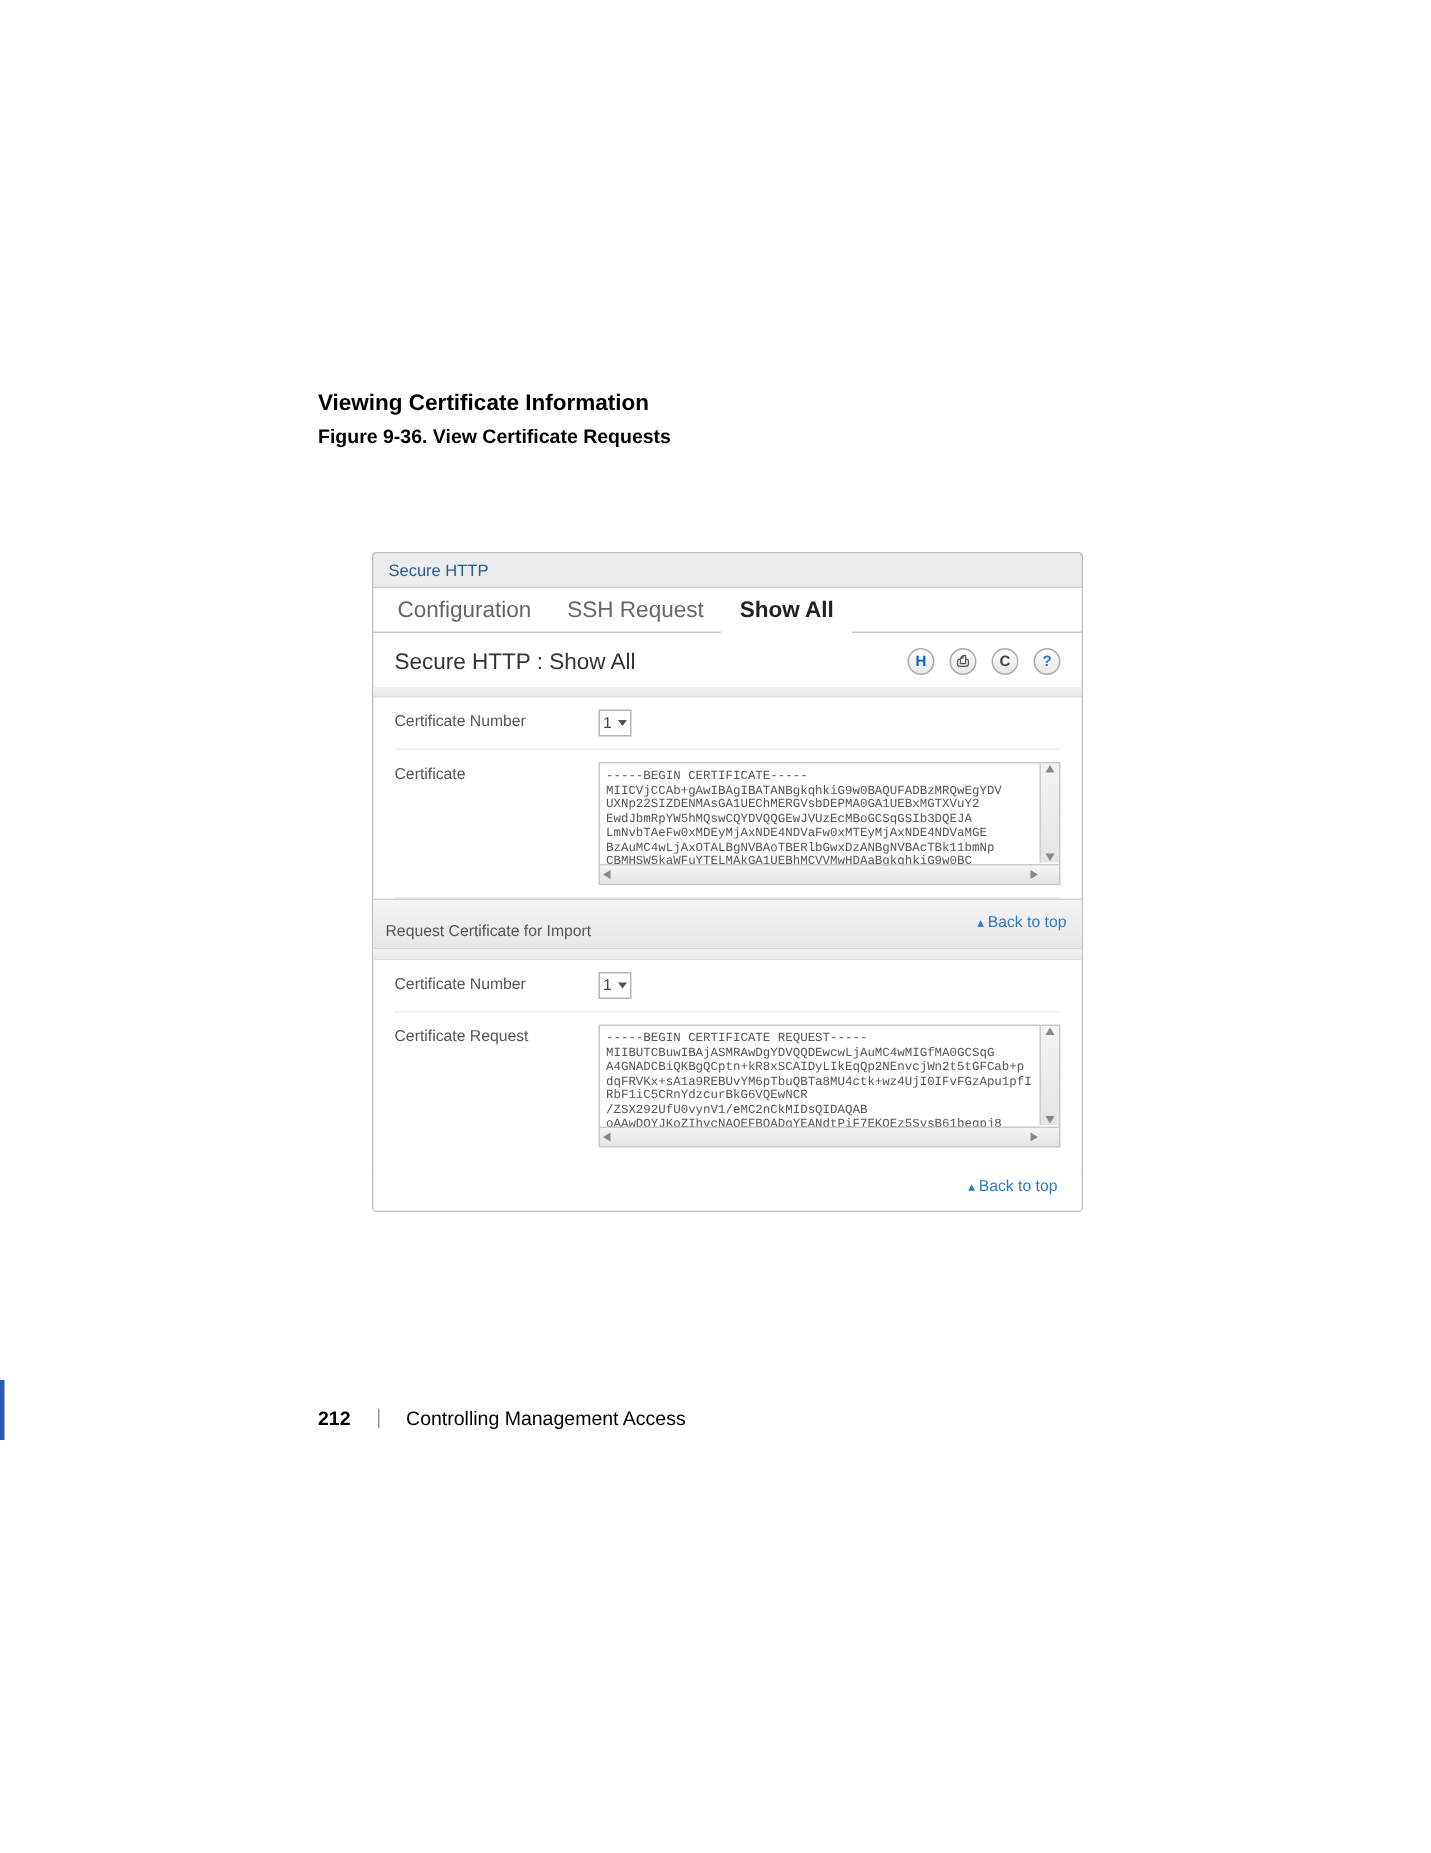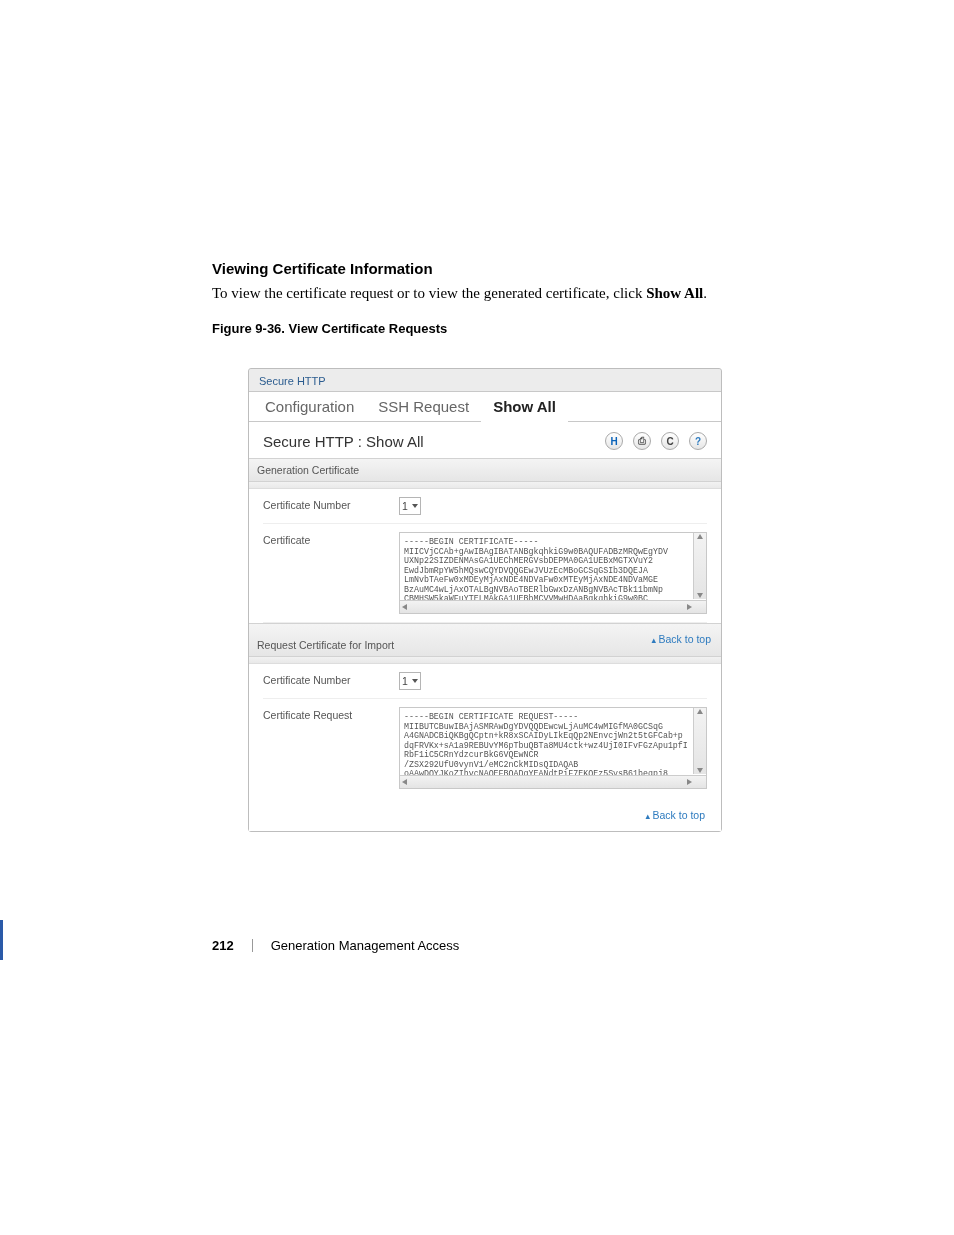--- a/index.html
+++ b/index.html
@@ -284,23 +284,20 @@
     background: #2a5aa8;
   }
 </style>
 </head>
 <body>
 
 <div class="page">
 
   <div class="content">
     <p class="section-heading">Viewing Certificate Information</p>
-    <p class="body-text">
-      <span>To view the certificate request or to view the generated certificate, click </span><b>Show All</b><span>.</span>
-    </p>
     <p class="figure-caption">Figure 9-36.    View Certificate Requests</p>
   </div>
 
   <div class="shot">
 
     <div class="tabstrip">
       <div class="tab-top">Secure HTTP</div>
     </div>
 
     <div class="subtabs">
@@ -313,21 +310,20 @@
       <div class="panel-head">
         <div class="panel-title">Secure HTTP : Show All</div>
         <div class="iconrow">
           <div class="circ save">H</div>
           <div class="circ">⎙</div>
           <div class="circ refresh">C</div>
           <div class="circ help">?</div>
         </div>
       </div>
 
-      <div class="section-bar">Generation Certificate</div>
       <div class="spacer-bar"></div>
 
       <div class="formrow">
         <div class="formlabel">Certificate Number</div>
         <div class="selectbox">
           <span>1</span>
         </div>
       </div>
 
       <div class="formrow">
@@ -389,17 +385,17 @@
     </div>
 
     <div class="footer-backtop">
       <span class="backtop">Back to top</span>
     </div>
   </div>
 
   <div class="page-footer">
     <span class="pnum">212</span>
     <span class="divider"></span>
-    <span>Generation Management Access</span>
+    <span>Controlling Management Access</span>
   </div>
 
   <div class="left-crop"></div>
 </div>
 
 </body></html>

